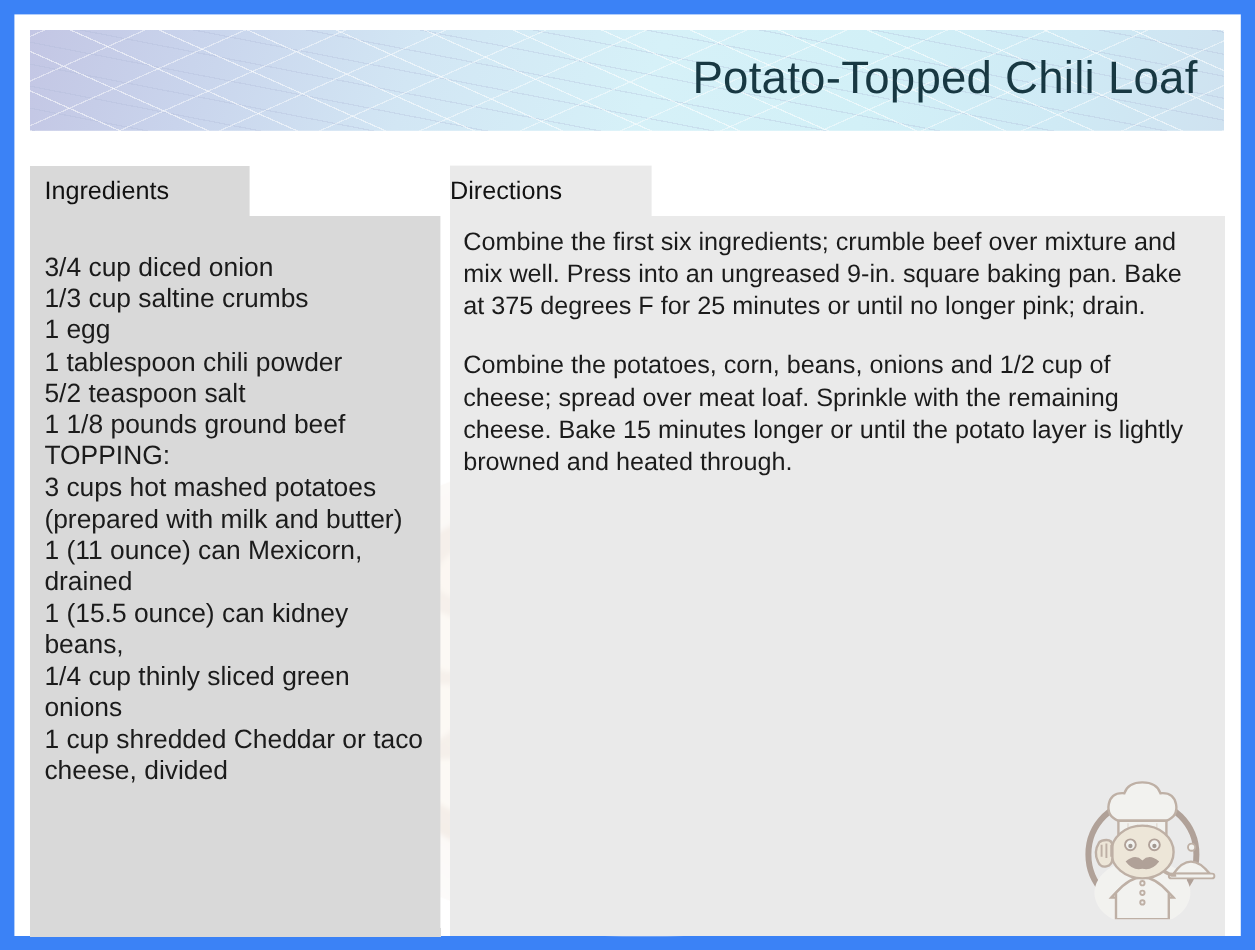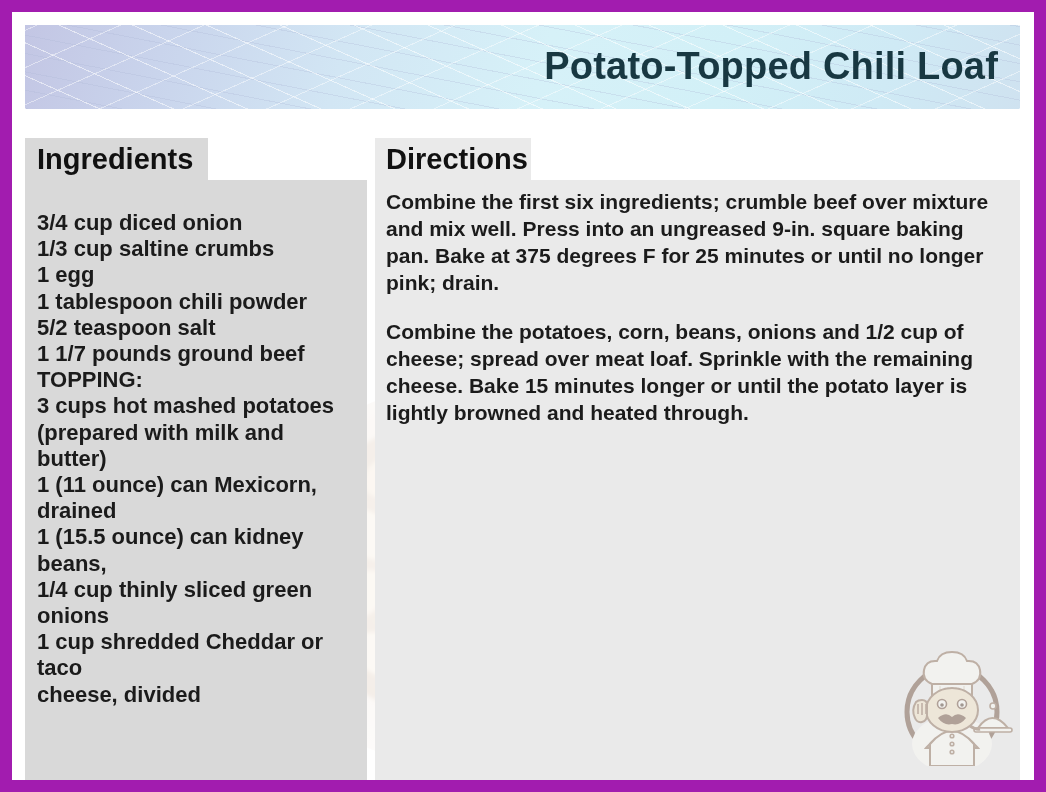--- a/index.html
+++ b/index.html
@@ -9,23 +9,22 @@
   }
   body {
     font-family: "Liberation Sans", sans-serif;
   }
   .card {
     position: relative;
     width: 1046px;
     height: 792px;
     box-sizing: border-box;
     background: #ffffff;
-    border: 12px solid #a21caf;
+    border: 12px solid #3b82f6;
     overflow: hidden;
-    font-weight: bold;
   }
   
   .banner {
     position: absolute;
     left: 13px;
     top: 13px;
     width: 995px;
     height: 84px;
     background:
       repeating-linear-gradient(24deg, rgba(255,255,255,0.55) 0px, rgba(255,255,255,0.55) 1px, rgba(0,0,0,0) 1px, rgba(0,0,0,0) 30px),
@@ -63,23 +62,23 @@
   .col-directions  { left: 363px; width: 645px; top: 168px; background: #eaeaea; }
   .tab {
     position: absolute;
     top: 126px;
     height: 42px;
     display: flex;
     align-items: center;
     box-sizing: border-box;
   }
   .tab-ingredients { left: 13px;  width: 183px; padding-left: 12px; background: #d9d9d9; }
-  .tab-directions  { left: 363px; width: 156px; padding-left: 11px; background: #eaeaea; }
+  .tab-directions  { left: 363px; width: 168px; background: #eaeaea; }
   .tab-label {
-    font-size: 29px;
+    font-size: 21px;
     color: #111111;
     line-height: 1;
   }
   .panel-body {
     position: absolute;
     top: 168px;
     bottom: 0;
     box-sizing: border-box;
   }
   .body-ingredients { left: 13px;  width: 342px; padding: 30px 8px 0 12px; }
@@ -184,21 +183,21 @@
   <div class="col col-ingredients"></div>
   <div class="tab tab-ingredients">
     <span class="tab-label">Ingredients</span>
   </div>
   <div class="panel-body body-ingredients">
     <div class="ingredient-line">3/4 cup diced onion</div>
     <div class="ingredient-line">1/3 cup saltine crumbs</div>
     <div class="ingredient-line">1 egg</div>
     <div class="ingredient-line">1 tablespoon chili powder</div>
     <div class="ingredient-line">5/2 teaspoon salt</div>
-    <div class="ingredient-line">1 1/7 pounds ground beef</div>
+    <div class="ingredient-line">1 1/8 pounds ground beef</div>
     <div class="ingredient-line">TOPPING:</div>
     <div class="ingredient-line">3 cups hot mashed potatoes</div>
     <div class="ingredient-line">(prepared with milk and butter)</div>
     <div class="ingredient-line">1 (11 ounce) can Mexicorn,</div>
     <div class="ingredient-line">drained</div>
     <div class="ingredient-line">1 (15.5 ounce) can kidney beans,</div>
     <div class="ingredient-line">1/4 cup thinly sliced green onions</div>
     <div class="ingredient-line">1 cup shredded Cheddar or taco</div>
     <div class="ingredient-line">cheese, divided</div>
   </div>

